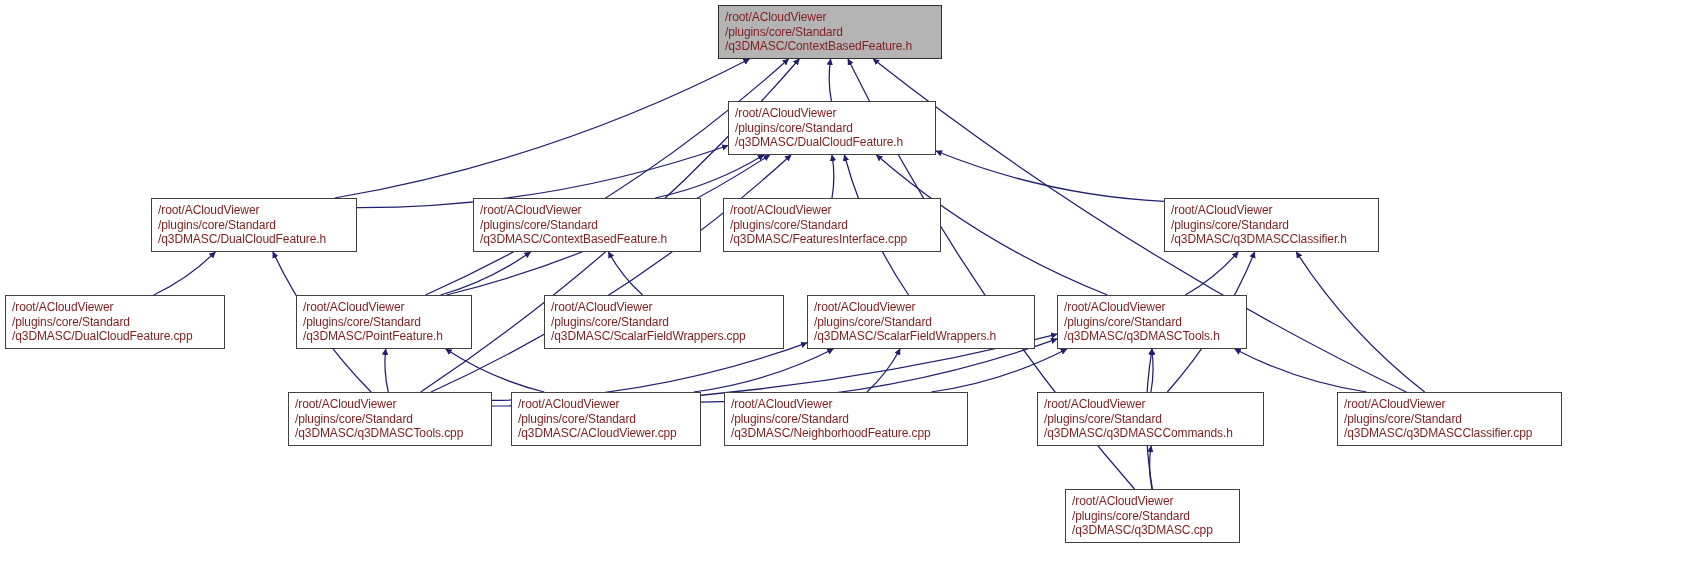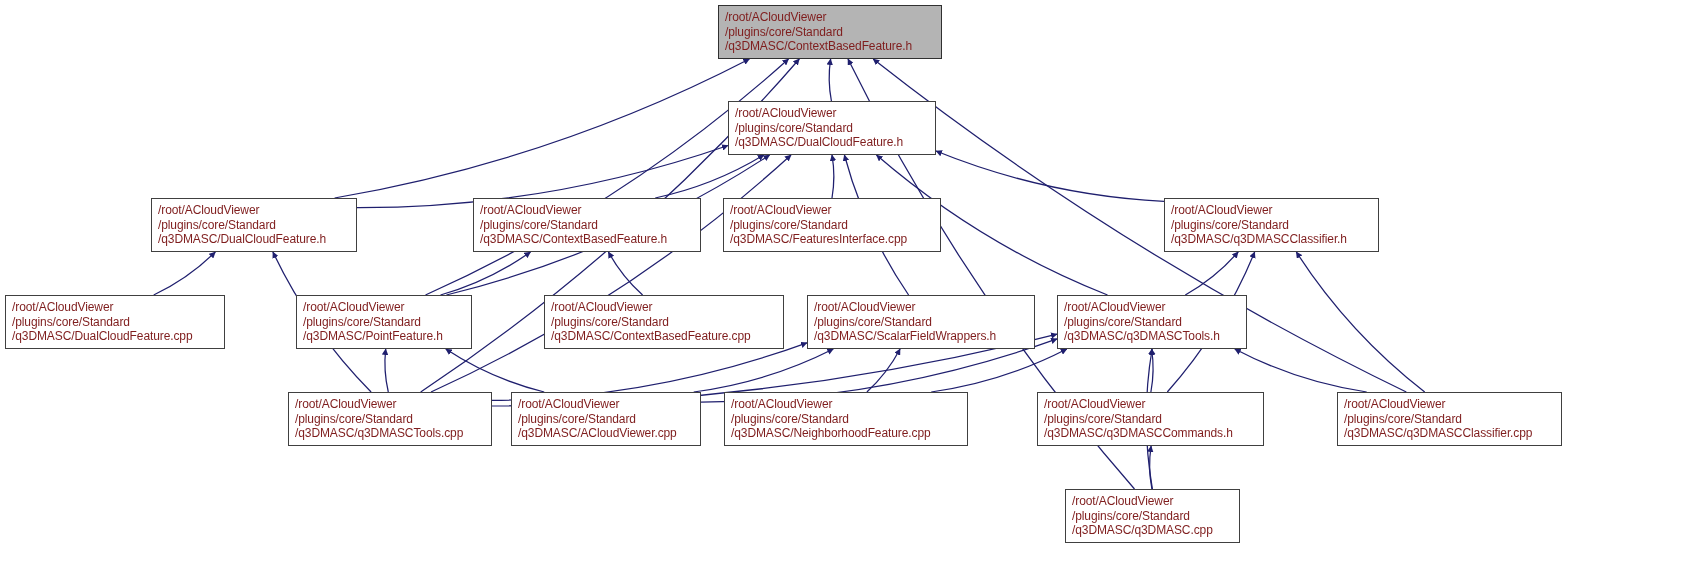--- a/index.html
+++ b/index.html
@@ -84,21 +84,21 @@
 
   <div id="node-layer">
       <div class="node root" style="left: 718px; top: 5px; width: 224px; height: 54px;"><span class="ln">/root/ACloudViewer</span><span class="ln">/plugins/core/Standard</span><span class="ln">/q3DMASC/ContextBasedFeature.h</span></div>
       <div class="node" style="left: 728px; top: 101px; width: 208px; height: 54px;"><span class="ln">/root/ACloudViewer</span><span class="ln">/plugins/core/Standard</span><span class="ln">/q3DMASC/DualCloudFeature.h</span></div>
       <div class="node" style="left: 151px; top: 198px; width: 206px; height: 54px;"><span class="ln">/root/ACloudViewer</span><span class="ln">/plugins/core/Standard</span><span class="ln">/q3DMASC/DualCloudFeature.h</span></div>
       <div class="node" style="left: 473px; top: 198px; width: 228px; height: 54px;"><span class="ln">/root/ACloudViewer</span><span class="ln">/plugins/core/Standard</span><span class="ln">/q3DMASC/ContextBasedFeature.h</span></div>
       <div class="node" style="left: 723px; top: 198px; width: 218px; height: 54px;"><span class="ln">/root/ACloudViewer</span><span class="ln">/plugins/core/Standard</span><span class="ln">/q3DMASC/FeaturesInterface.cpp</span></div>
       <div class="node" style="left: 1164px; top: 198px; width: 215px; height: 54px;"><span class="ln">/root/ACloudViewer</span><span class="ln">/plugins/core/Standard</span><span class="ln">/q3DMASC/q3DMASCClassifier.h</span></div>
       <div class="node" style="left: 5px; top: 295px; width: 220px; height: 54px;"><span class="ln">/root/ACloudViewer</span><span class="ln">/plugins/core/Standard</span><span class="ln">/q3DMASC/DualCloudFeature.cpp</span></div>
       <div class="node" style="left: 296px; top: 295px; width: 176px; height: 54px;"><span class="ln">/root/ACloudViewer</span><span class="ln">/plugins/core/Standard</span><span class="ln">/q3DMASC/PointFeature.h</span></div>
-      <div class="node" style="left: 544px; top: 295px; width: 240px; height: 54px;"><span class="ln">/root/ACloudViewer</span><span class="ln">/plugins/core/Standard</span><span class="ln">/q3DMASC/ContextBasedFeature.cpp</span></div>
+      <div class="node" style="left: 544px; top: 295px; width: 240px; height: 54px;"><span class="ln">/root/ACloudViewer</span><span class="ln">/plugins/core/Standard</span><span class="ln">/q3DMASC/ScalarFieldWrappers.cpp</span></div>
       <div class="node" style="left: 807px; top: 295px; width: 228px; height: 54px;"><span class="ln">/root/ACloudViewer</span><span class="ln">/plugins/core/Standard</span><span class="ln">/q3DMASC/ScalarFieldWrappers.h</span></div>
       <div class="node" style="left: 1057px; top: 295px; width: 190px; height: 54px;"><span class="ln">/root/ACloudViewer</span><span class="ln">/plugins/core/Standard</span><span class="ln">/q3DMASC/q3DMASCTools.h</span></div>
       <div class="node" style="left: 288px; top: 392px; width: 204px; height: 54px;"><span class="ln">/root/ACloudViewer</span><span class="ln">/plugins/core/Standard</span><span class="ln">/q3DMASC/q3DMASCTools.cpp</span></div>
       <div class="node" style="left: 511px; top: 392px; width: 190px; height: 54px;"><span class="ln">/root/ACloudViewer</span><span class="ln">/plugins/core/Standard</span><span class="ln">/q3DMASC/ACloudViewer.cpp</span></div>
       <div class="node" style="left: 724px; top: 392px; width: 244px; height: 54px;"><span class="ln">/root/ACloudViewer</span><span class="ln">/plugins/core/Standard</span><span class="ln">/q3DMASC/NeighborhoodFeature.cpp</span></div>
       <div class="node" style="left: 1037px; top: 392px; width: 227px; height: 54px;"><span class="ln">/root/ACloudViewer</span><span class="ln">/plugins/core/Standard</span><span class="ln">/q3DMASC/q3DMASCCommands.h</span></div>
       <div class="node" style="left: 1337px; top: 392px; width: 225px; height: 54px;"><span class="ln">/root/ACloudViewer</span><span class="ln">/plugins/core/Standard</span><span class="ln">/q3DMASC/q3DMASCClassifier.cpp</span></div>
       <div class="node" style="left: 1065px; top: 489px; width: 175px; height: 54px;"><span class="ln">/root/ACloudViewer</span><span class="ln">/plugins/core/Standard</span><span class="ln">/q3DMASC/q3DMASC.cpp</span></div>
     </div>
 </div>

